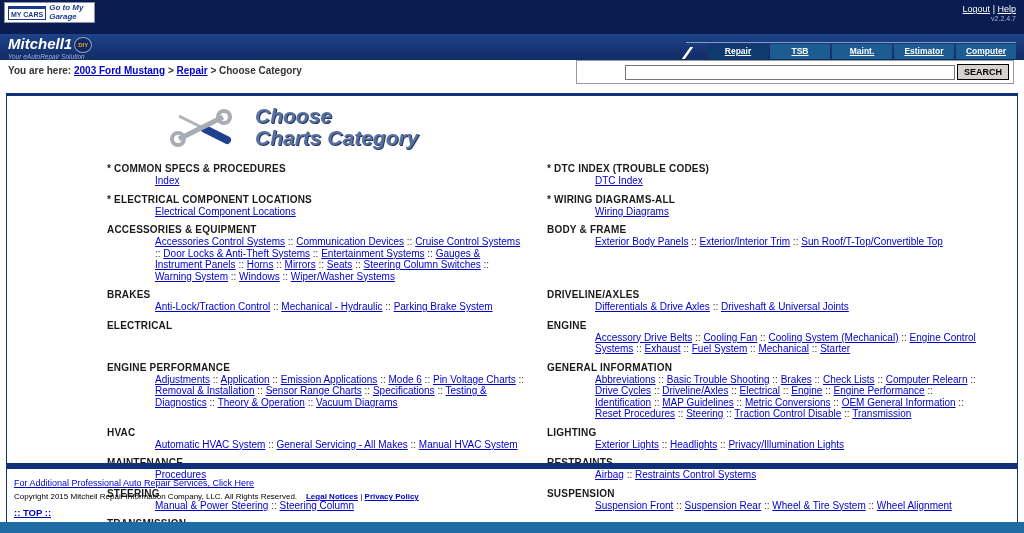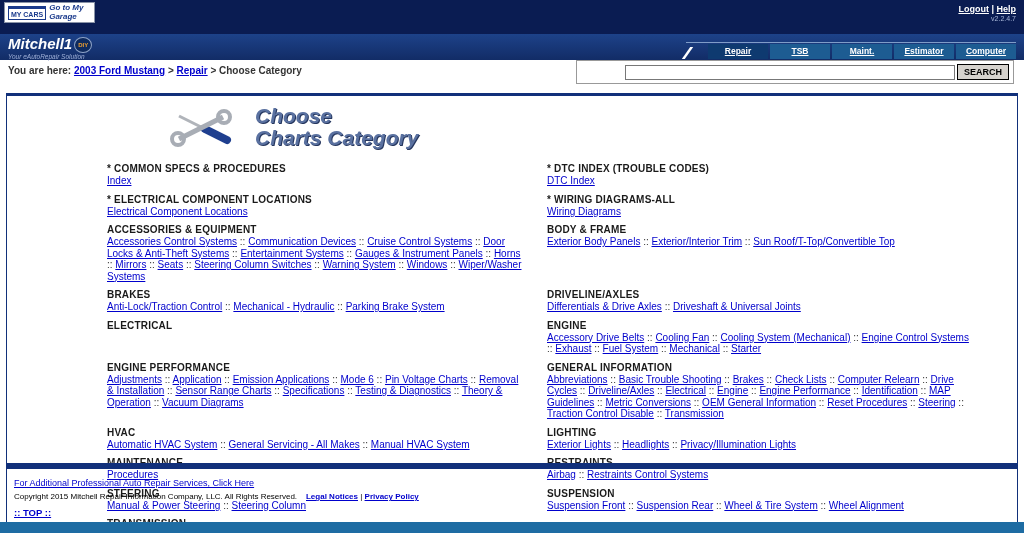--- a/index.html
+++ b/index.html
@@ -17,21 +17,21 @@
     border:1px solid #8a94a8; display:flex; align-items:center; padding:0 3px; gap:3px;
   }
   .plate {
     border:1px solid #1a3a8c; border-top:3px solid #1a3a8c;
     font-size:7px; font-weight:bold; color:#1a3a8c; padding:2px 2px 1px; white-space:nowrap;
   }
   .garage-text {
     font-style:italic; font-weight:bold; color:#1a3a8c; font-size:8px;
     line-height:1.1; width:42px;
   }
-  .userlinks { position:absolute; right:8px; top:4px; font-size:9px; font-weight:bold; color:#fff; }
+  .userlinks { position:absolute; right:8px; top:4px; font-size:9px; font-weight:normal; color:#fff; }
   .userlinks a { color:#fff; }
   .version { position:absolute; right:8px; top:15px; font-size:7px; color:#a8b6d8; }
 
   
   .logobar { height:26px; background:linear-gradient(#1d4289,#122c66); position:relative; z-index:5; }
   .brand { position:absolute; left:8px; top:2px; line-height:1; }
   .brand-name { color:#fff; font-style:italic; font-weight:bold; font-size:15px; }
   .diy-badge {
     display:inline-block; background:#0e2a5e; border:1px solid #8fa4c8; border-radius:50%;
     color:#f0a030; font-size:6px; font-weight:bold; padding:4px 3px; vertical-align:2px; margin-left:2px;
@@ -71,21 +71,21 @@
   .title-row { display:flex; align-items:center; gap:20px; padding:9px 0 2px 162px; }
   .page-title {
     font-size:21px; font-style:italic; font-weight:bold; color:#5a71a0;
     line-height:1.05; text-shadow:1px 1px 0 #26375f;
   }
   .cat-rows { padding:12px 0 14px 100px; }
   .cat-row { display:flex; margin-bottom:7px; }
   .cat-left  { width:440px; padding-right:22px; }
   .cat-right { width:430px; }
   .sec-header { font-size:10px; font-weight:bold; color:#1a1a1a; margin-bottom:1px; letter-spacing:.2px; }
-  .sec-links { font-size:10px; line-height:11.5px; }
+  .sec-links { font-size:10px; line-height:11.5px;margin-left:48px; }
   .sec-links a { color:#0000cc; }
   .sep { color:#333; }
 
   
   .footerblock { position:absolute; left:0; right:0; bottom:0; }
   .navybar { height:6px; background:#11307a; margin:0 6px; }
   .footer { text-align:left; padding-top:3px;padding-left:14px; }
   .foot-link { font-size:9px; color:#0000cc; }
   .copyline { font-size:8px; color:#000; margin-top:2px; }
   .copyline a { color:#0000cc; font-weight:bold; }

